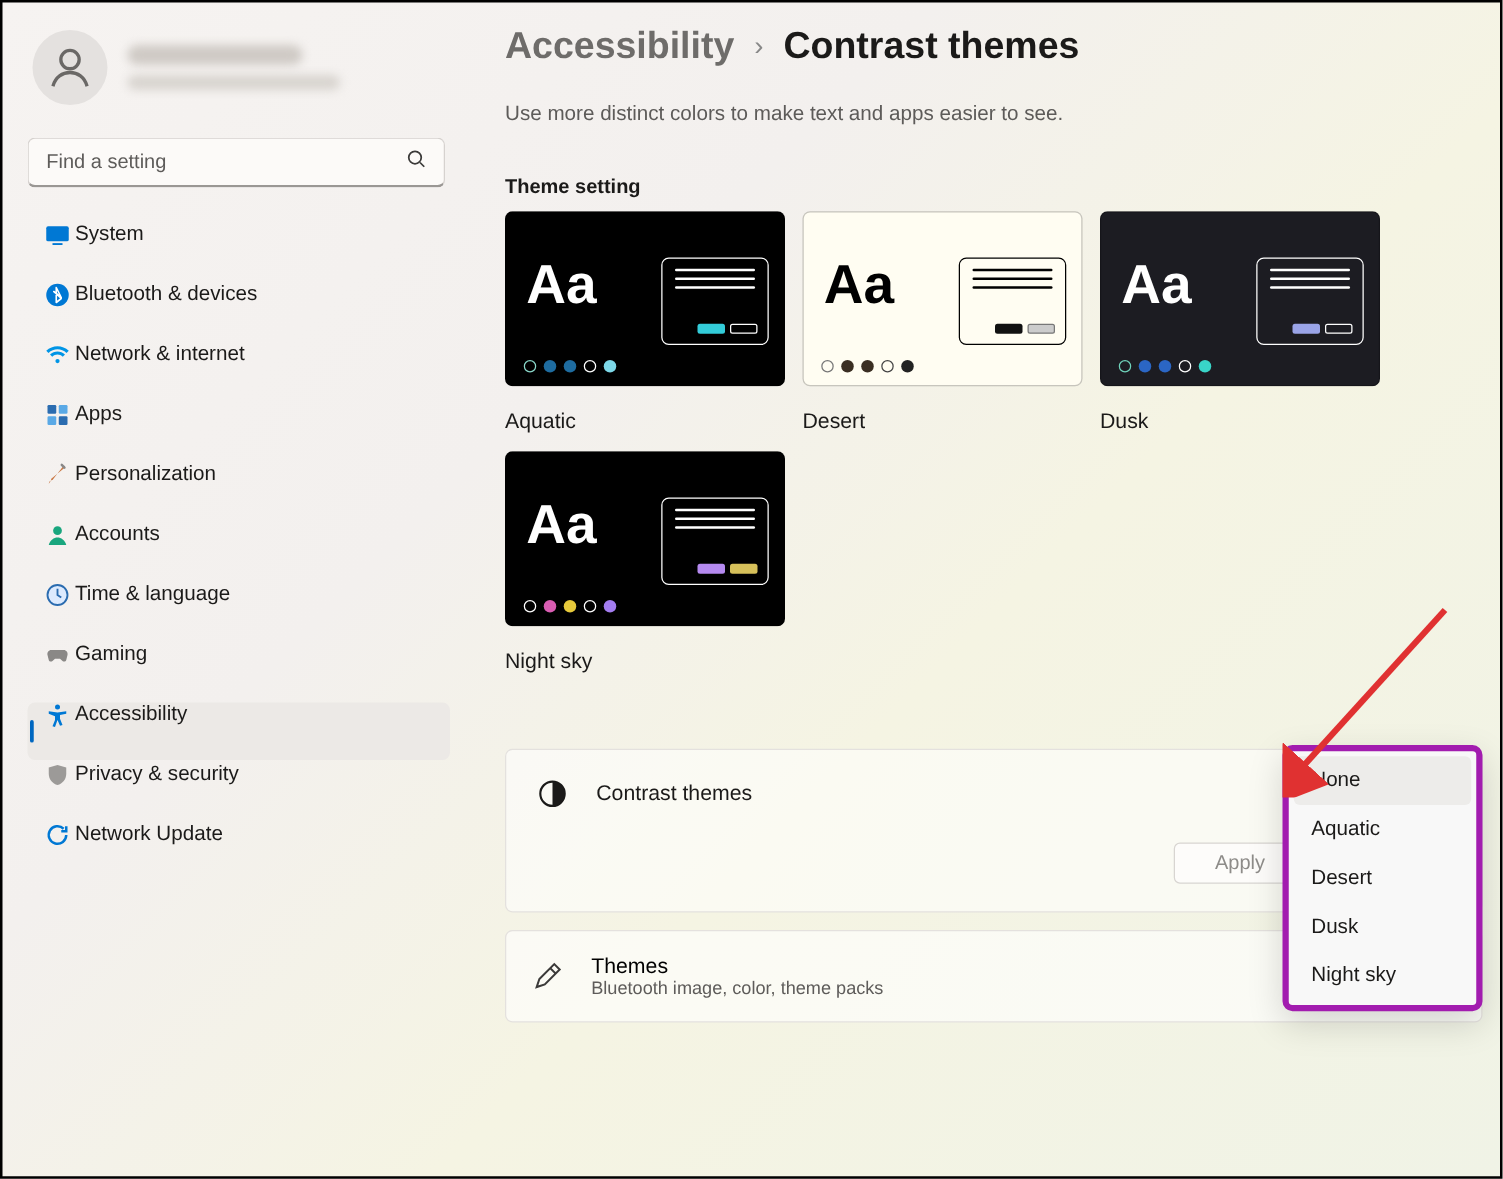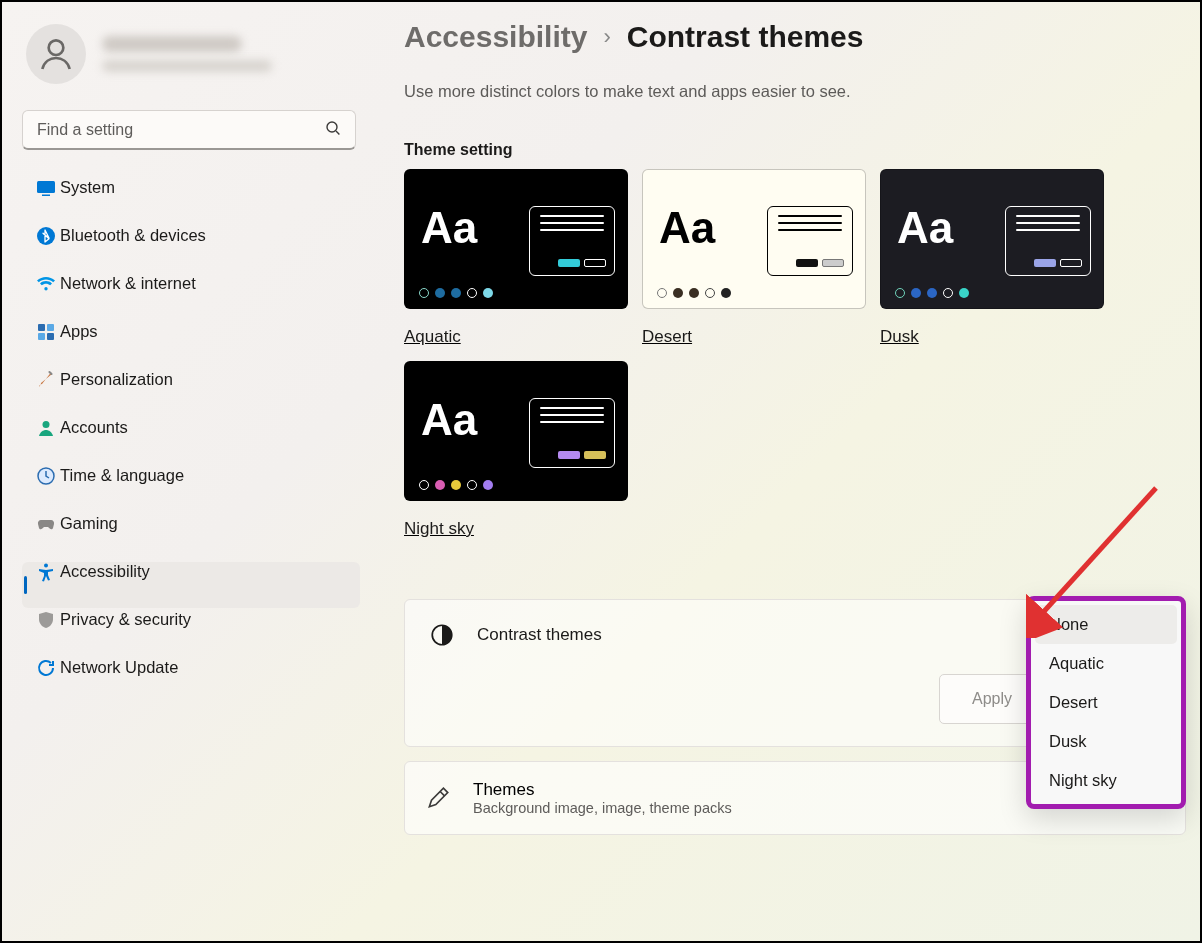--- a/index.html
+++ b/index.html
@@ -49,21 +49,21 @@
   .nav .nav-icon svg { width: 20px; height: 20px; }
 
   .main { flex: 1; padding: 18px 14px 0 32px; }
   .breadcrumb { font-size: 30px; font-weight: 600; color: #1b1a19; display: flex; align-items: center; gap: 16px; }
   .breadcrumb .parent { color: #6e6c6a; font-weight: 600; cursor: pointer; }
   .breadcrumb .sep { color: #888; font-size: 22px; font-weight: 400; }
   .subtitle { margin-top: 28px; font-size: 16.5px; color: #5d5b59; }
   .section-label { margin-top: 40px; margin-bottom: 10px; font-size: 16px; font-weight: 600; color: #1b1a19; }
 
   .previews { display: grid; grid-template-columns: repeat(3, 224px); gap: 14px; }
-  .theme-tile { width: 205px; text-decoration: underline; }
+  .theme-tile { width: 205px; }
   .theme-tile .tile {
     width: 224px; height: 140px; border-radius: 6px;
     border: 1px solid rgba(0,0,0,.22);
     padding: 30px 12px 10px 14px; position: relative; cursor: pointer;
   }
   .tile.dark { background: #000; color: #fff; }
   .tile.light { background: #fffdf2; color: #000; }
   .tile.gray { background: #1c1c22; color: #fff; }
   .tile .aa { font-size: 44px; font-weight: 600; line-height: 1; position: absolute; left: 16px; top: 36px; }
   .tile .window {
@@ -82,21 +82,21 @@
     margin-top: 60px; background: rgba(255,255,255,.55);
     border: 1px solid #e4e1de; border-radius: 6px;
     padding: 22px 24px 22px 24px;
   }
   .card-row { display: flex; align-items: center; gap: 22px; }
   .card-row .icon { width: 26px; height: 26px; }
   .card-row .texts .title { font-size: 17px; color: #1b1a19; }
   .card-row .texts .desc { font-size: 14.5px; color: #5e5c5a; margin-top: 2px; }
   .card-buttons { display: flex; gap: 10px; justify-content: flex-end; margin-top: 26px; }
   .btn {
-    min-width: 106px; height: 50px; border-radius: 5px;
+    min-width: 106px; height: 33px; border-radius: 5px;
     border: 1px solid #d8d5d1; background: #fdfcfa;
     font-size: 16px; color: #8e8c89; cursor: pointer;
   }
 
   .related-label { margin-top: 34px; font-size: 17px; font-weight: 600; color: #1b1a19; }
   .related-card {
     margin-top: 14px; background: rgba(255,255,255,.6);
     border: 1px solid #e4e1de; border-radius: 6px;
     padding: 18px 20px; display: flex; align-items: center; gap: 22px;
     cursor: pointer;
@@ -379,21 +379,21 @@
 
     <div class="related-card">
       <span class="icon" style="width:26px;height:26px">
         <svg viewBox="0 0 24 24" fill="none" stroke="#3b3a39" stroke-width="1.5">
             <path d="M4 20l2-6L17 3l4 4L10 18l-6 2z"></path>
             <path d="M14 6l4 4"></path>
           </svg>
       </span>
       <div class="texts">
         <div class="title" style="font-size:17px">Themes</div>
-        <div style="font-size:14.5px;color:#5e5c5a">Background image, image, theme packs</div>
+        <div style="font-size:14.5px;color:#5e5c5a">Bluetooth image, color, theme packs</div>
       </div>
       <span class="chev">›</span>
     </div>
   </main>
 </div>
 
 <div class="dropdown">
   <div class="opt selected">None</div>
   <div class="opt">Aquatic</div>
   <div class="opt">Desert</div>

